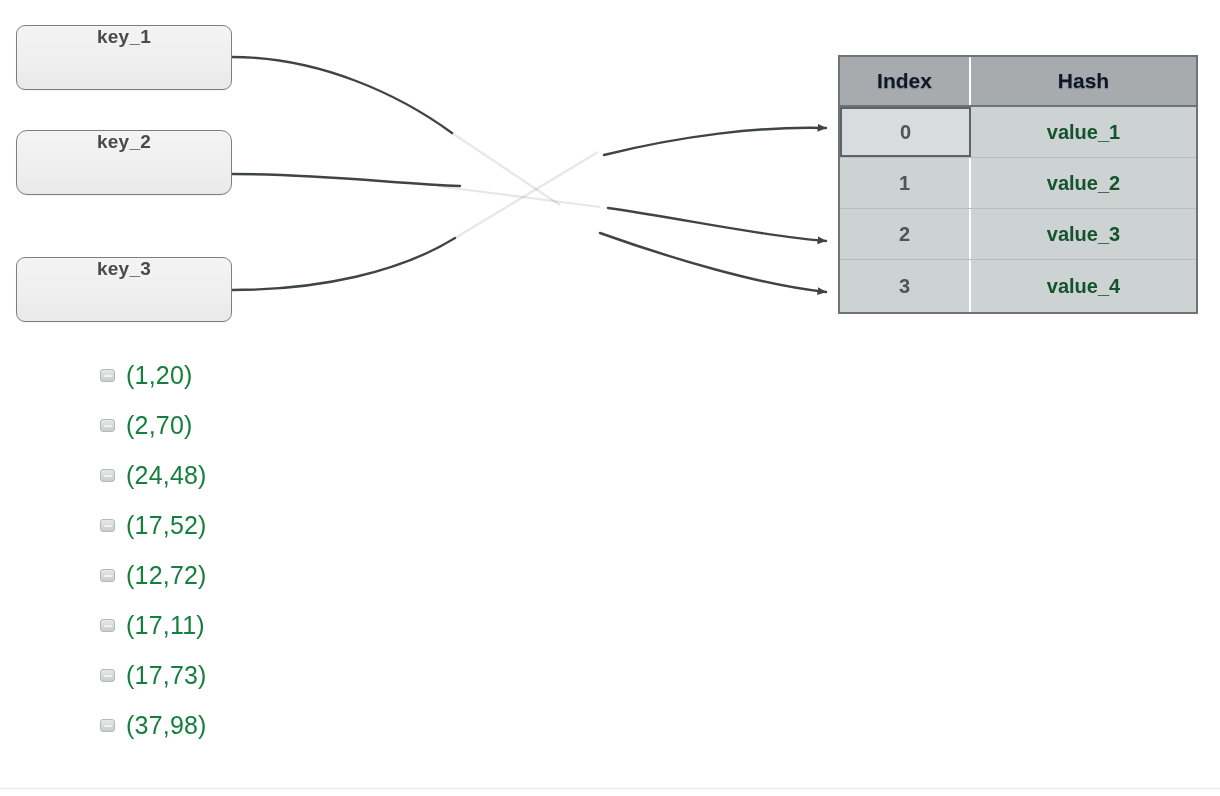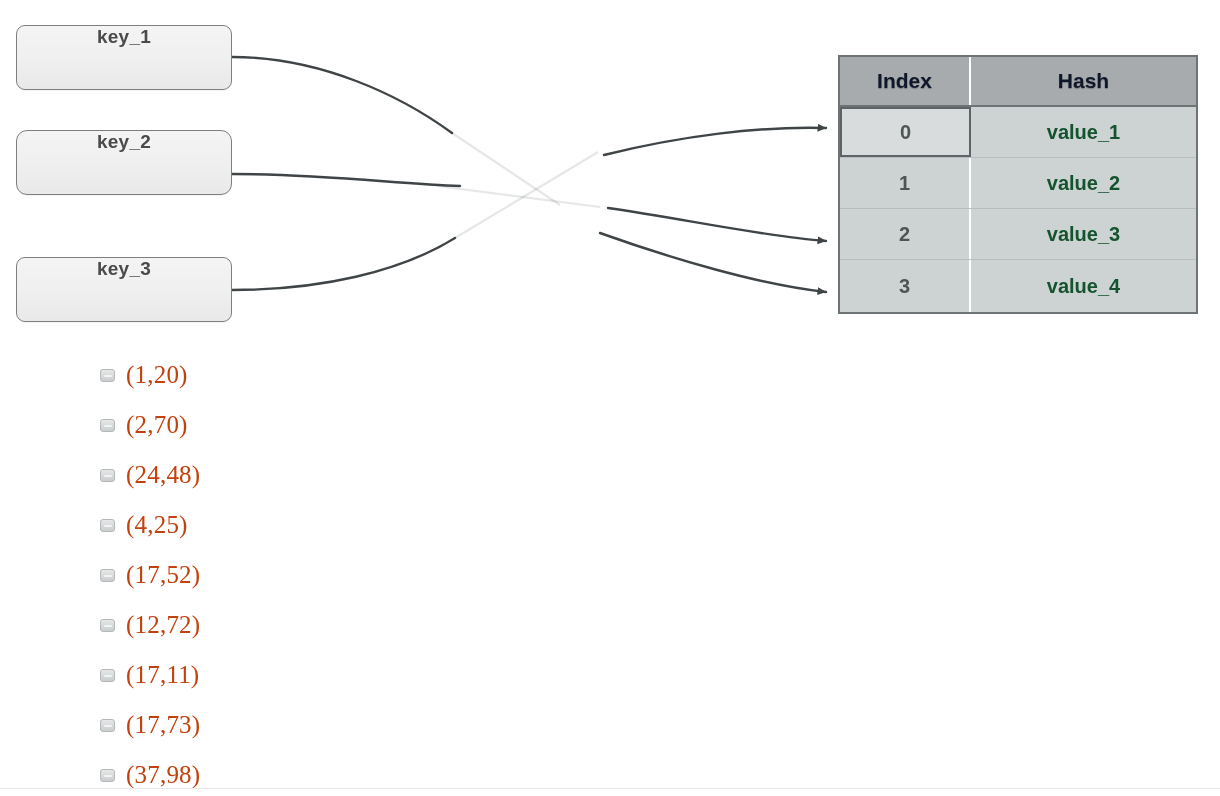--- a/index.html
+++ b/index.html
@@ -166,23 +166,23 @@
     position: absolute;
     left: 2.5px;
     top: 5px;
     width: 8px;
     height: 2px;
     background: #f2f4f4;
     border-radius: 1px;
   }
   .pair-label {
     font-size: 25px;
-    color: #c2410c;
+    color: #15803d;
     letter-spacing: 0.2px;
-    font-family: Liberation Serif, serif;
+    font-family: Liberation Sans, sans-serif;
   }
 
   .bottom-rule {
     position: absolute;
     left: 0;
     top: 788px;
     width: 1220px;
     height: 1px;
     background: #e8e8e8;
   }
@@ -263,24 +263,20 @@
     <div class="pair-item">
       <span class="minus-box-icon"></span>
       <span class="pair-label">(2,70)</span>
     </div>
 
     <div class="pair-item">
       <span class="minus-box-icon"></span>
       <span class="pair-label">(24,48)</span>
     </div>
 
-    <div class="pair-item">
-      <span class="minus-box-icon"></span>
-      <span class="pair-label">(4,25)</span>
-    </div>
 
     <div class="pair-item">
       <span class="minus-box-icon"></span>
       <span class="pair-label">(17,52)</span>
     </div>
 
     <div class="pair-item">
       <span class="minus-box-icon"></span>
       <span class="pair-label">(12,72)</span>
     </div>

